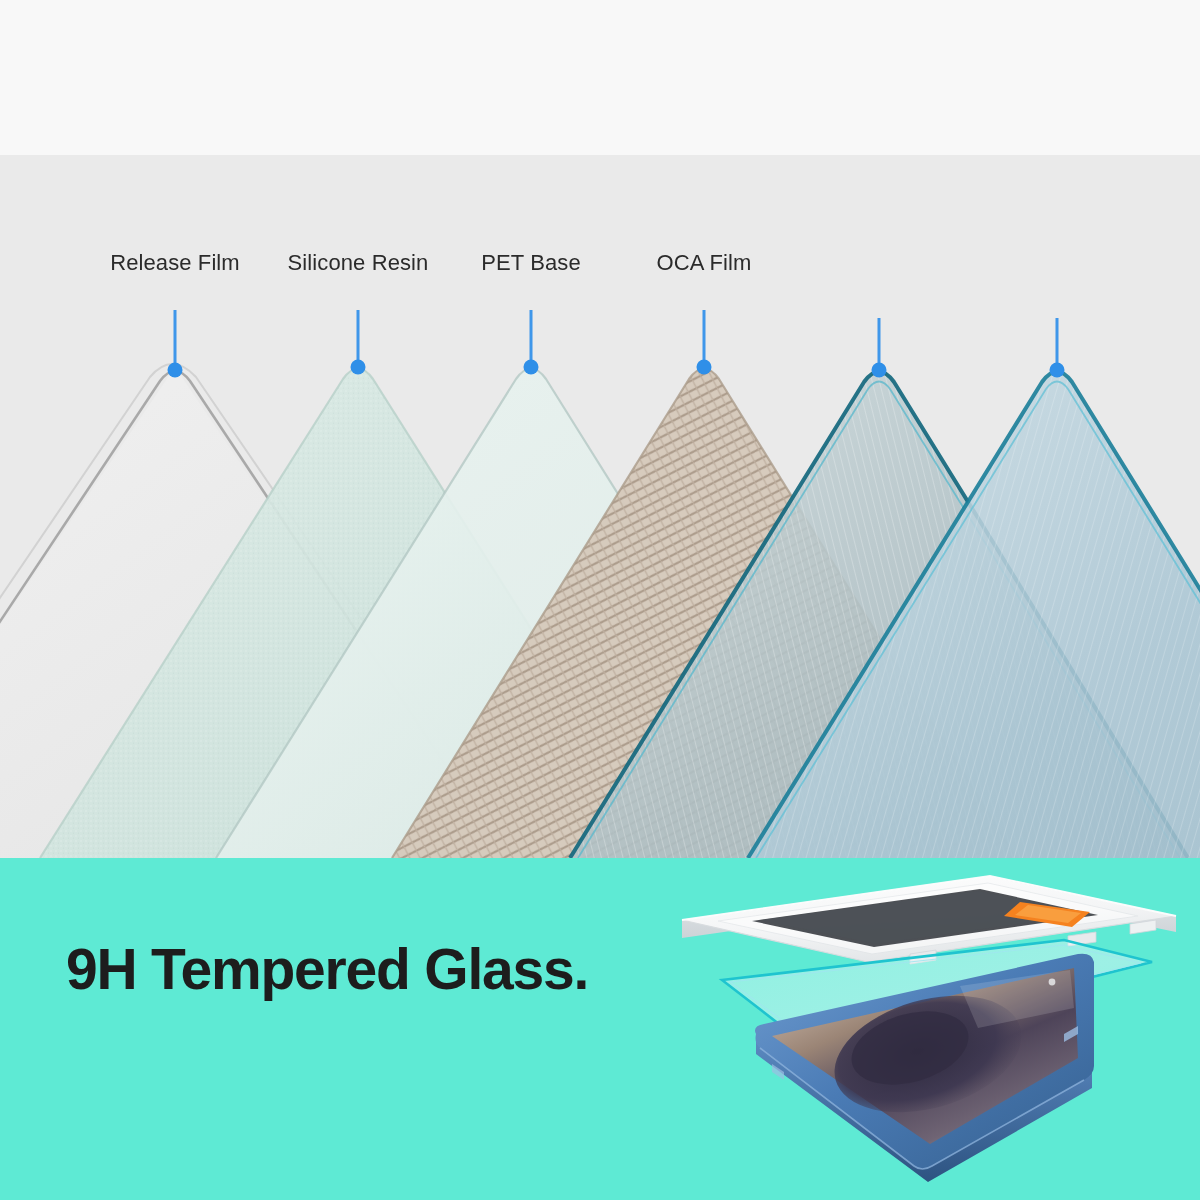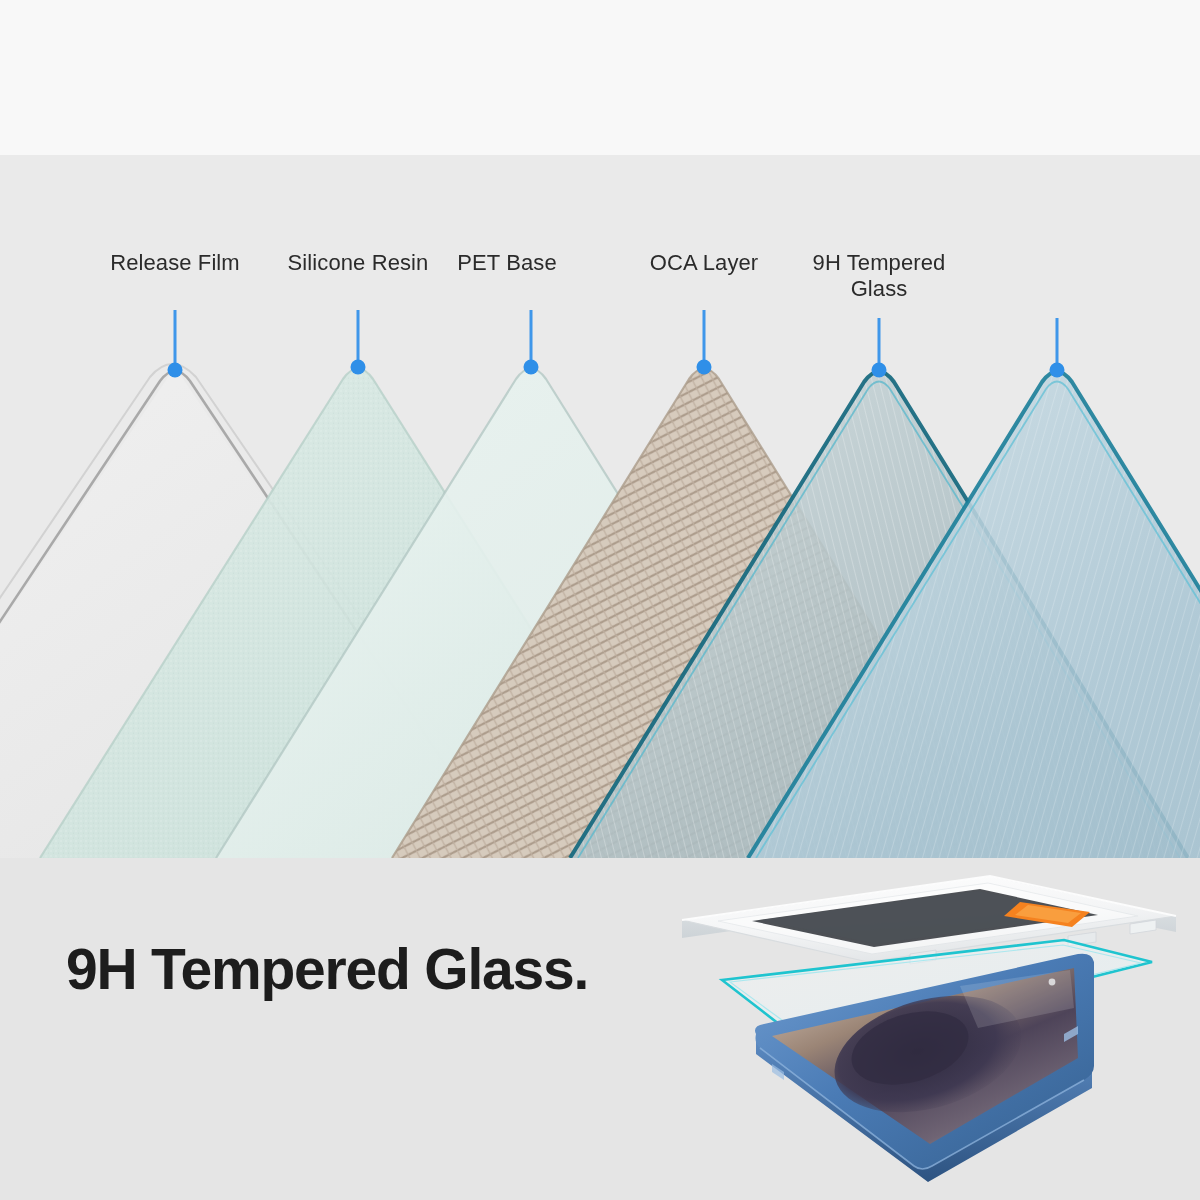--- a/index.html
+++ b/index.html
@@ -30,21 +30,21 @@
     text-align:center;
     color:#2b2b2b;
     font-size:22px;
     line-height:26px;
     letter-spacing:.1px;
     white-space:pre-line;
     transform:translateX(-50%);
   }
 
   
-  .bottom{position:absolute;left:0;top:858px;width:1200px;height:342px;background:#e5e5e5;}
+  .bottom{position:absolute;left:0;top:858px;width:1200px;height:342px;background:#5eead4;}
   .headline{
     position:absolute;left:66px;top:78px;
     font-size:57px;font-weight:bold;color:#1d1d1d;
     letter-spacing:-1.2px;
     white-space:nowrap;
   }
   .subcopy{
     position:absolute;left:68px;top:143px;
     font-size:35px;line-height:48px;color:#6e6e6e;
     font-weight:300;
@@ -163,24 +163,22 @@
         <circle cx="879" cy="215" r="7.5" fill="#2f8fe8"></circle>
         <line x1="1057" y1="163" x2="1057" y2="215" stroke="#3f97ea" stroke-width="3"></line>
         <circle cx="1057" cy="215" r="7.5" fill="#2f8fe8"></circle>
       </g>
     </svg>
   </div>
 
   <div class="callouts" style="position:absolute;left:0;top:0;height:1200px;">
     <div class="callout" style="left:175px;top:250px;">Release Film</div>
     <div class="callout" style="left:358px;top:250px;text-align:center;">Silicone Resin</div>
-    <div class="callout" style="left:507px;top:250px;">PET Base</div>
-    <div class="callout" style="left:704px;top:250px;">OCA Layer</div>
-    <div class="callout" style="left:879px;top:250px;">9H Tempered
-Glass</div>
+    <div class="callout" style="left:531px;top:250px;">PET Base</div>
+    <div class="callout" style="left:704px;top:250px;">OCA Film</div>
   </div>
 
   <div class="bottom">
 
     <div class="headline">9H Tempered Glass.</div>
 
     <div class="product-shot">
       <svg class="product-svg" viewBox="0 0 540 342">
         <defs>
           <linearGradient id="g-tray" x1="0" y1="0" x2="0.4" y2="1">

